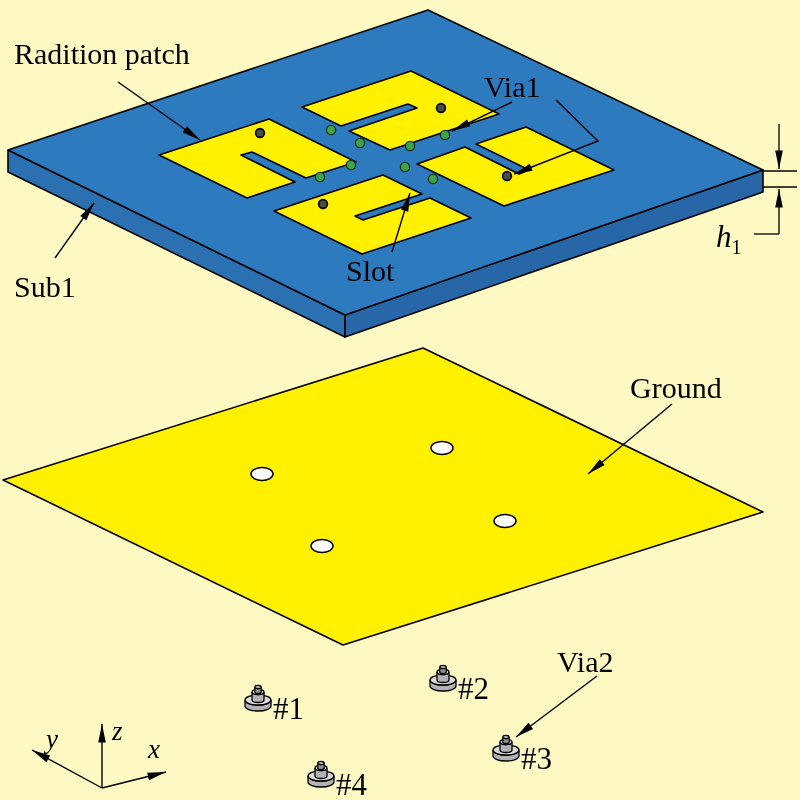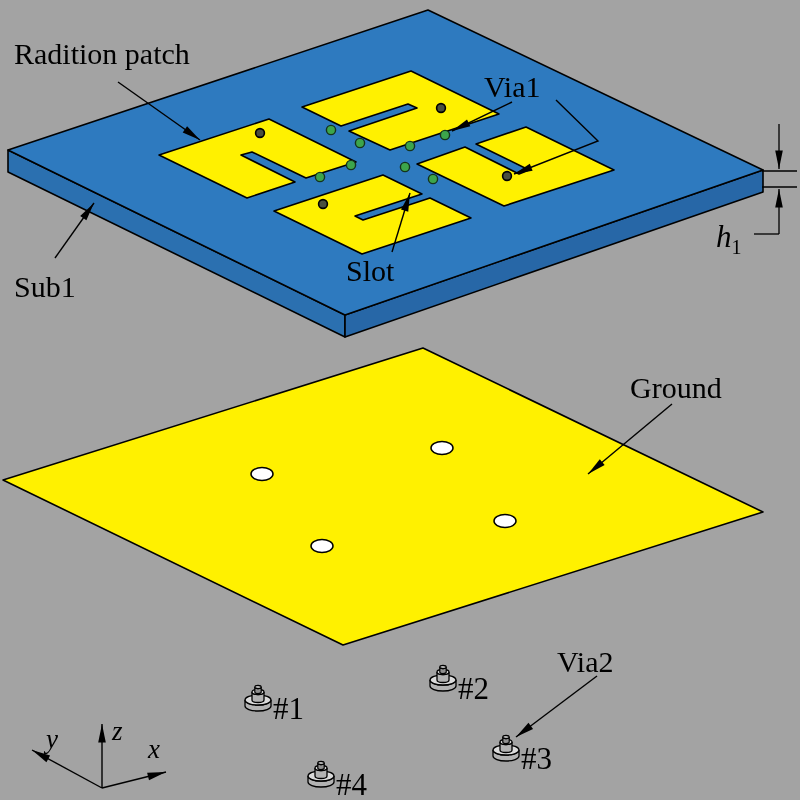--- a/index.html
+++ b/index.html
@@ -1,16 +1,16 @@
 <!DOCTYPE html>
 <html style="--c-board-top: #2E7ABF; --c-board-side-left: #2B70B0; --c-board-side-right: #2767A7; --c-patch: #FFF100; --c-ground: #FFF100; --c-via-green: #3CA54B; --c-via-dark: #4a4f3f; --c-pin: #b3b3b3; --c-pin-light: #dadada; --c-outline: #000000;"><head>
 <meta charset="utf-8">
 <style>
   html,body{margin:0;padding:0;background:#fff;}
-  .stage{width:800px;height:800px;position:relative;background:#a3a3a3;overflow:hidden;}
+  .stage{width:800px;height:800px;position:relative;background:#fef9c3;overflow:hidden;}
   svg text{font-family:"Liberation Serif","DejaVu Serif",serif;fill:#000;}
   .lbl{font-size:30px;}
   .lbl-pin{font-size:31px;}
   .ax{font-size:27px;font-style:italic;}
   .h1m{font-size:31px;font-style:italic;}
   .h1s{font-size:20px;}
   .face-top{fill:var(--c-board-top);stroke:var(--c-outline);stroke-width:1.6;stroke-linejoin:round;}
   .face-left{fill:var(--c-board-side-left);stroke:var(--c-outline);stroke-width:1.6;stroke-linejoin:round;}
   .face-right{fill:var(--c-board-side-right);stroke:var(--c-outline);stroke-width:1.6;stroke-linejoin:round;}
   .patch{fill:var(--c-patch);stroke:var(--c-outline);stroke-width:1.6;stroke-linejoin:round;}

